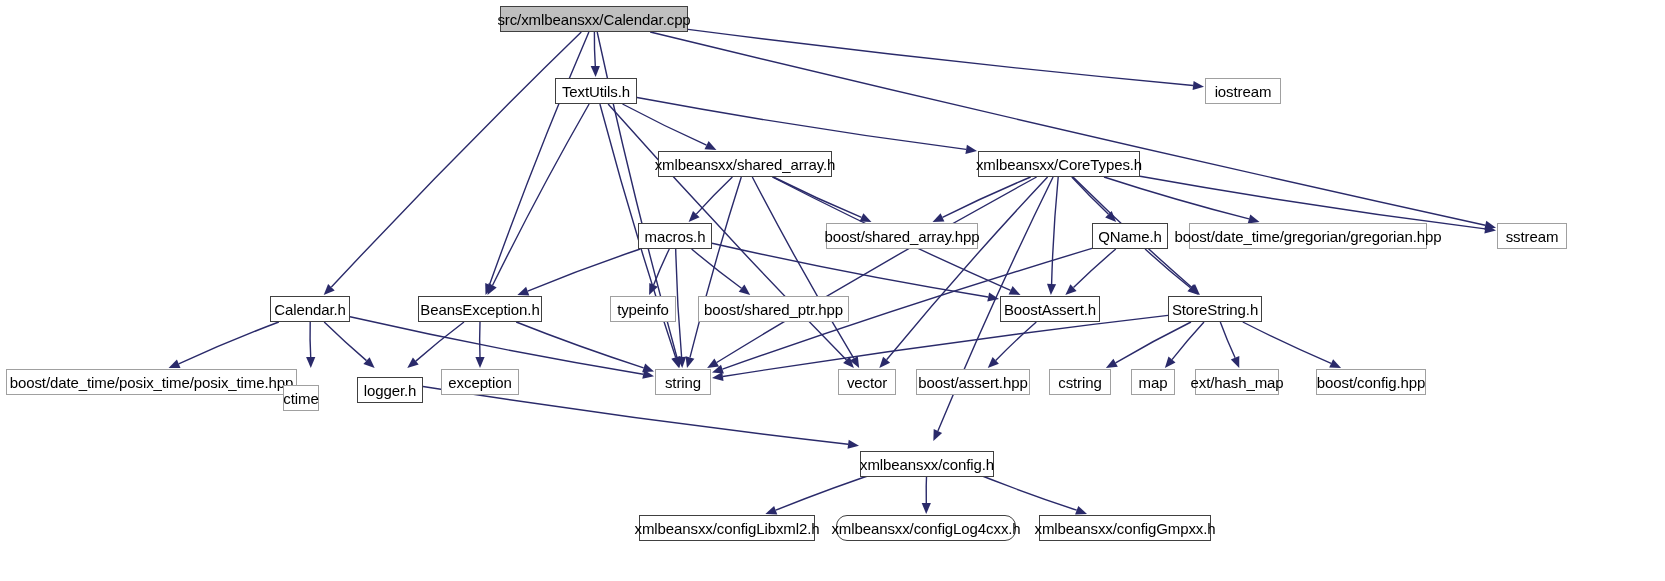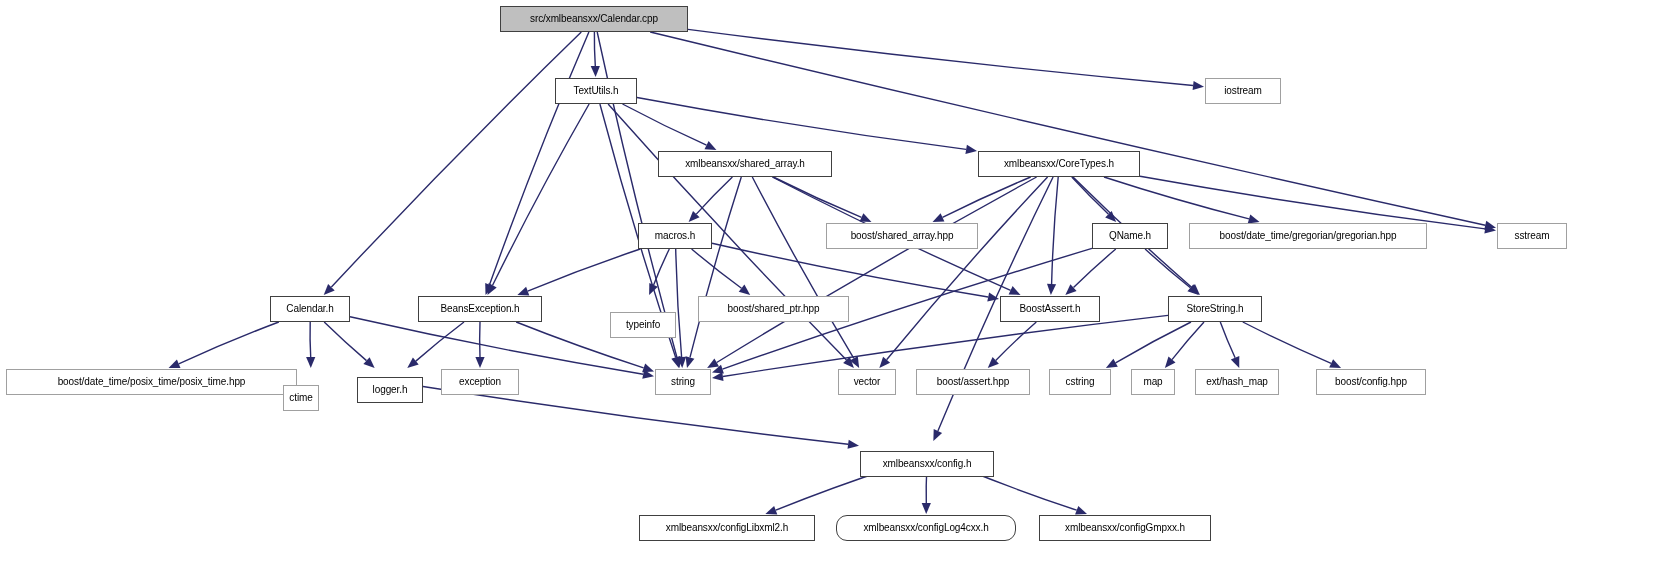--- a/index.html
+++ b/index.html
@@ -26,21 +26,21 @@
   }
   .node {
     position: absolute;
     box-sizing: border-box;
     display: flex;
     align-items: center;
     justify-content: center;
     background: #ffffff;
     border: 1px solid #a0a0a0;
     color: #000000;
-    font-size: 10px;
+    font-size: 15px;
     line-height: 1;
     white-space: nowrap;
     letter-spacing: -0.1px;
   }
   .node.strong {
     border: 1.6px solid #404040;
   }
   .node.root {
     background: #bfbfbf;
     border: 1.6px solid #404040;
@@ -191,21 +191,21 @@
       </div>
       <div class="node weak" style="left: 1497px; top: 223px; width: 70px; height: 26px;">
         <span>sstream</span>
       </div>
       <div class="node strong" style="left: 270px; top: 296px; width: 80px; height: 26px;">
         <span>Calendar.h</span>
       </div>
       <div class="node strong" style="left: 418px; top: 296px; width: 124px; height: 26px;">
         <span>BeansException.h</span>
       </div>
-      <div class="node weak" style="left: 610px; top: 296px; width: 66px; height: 26px; margin-top: 16px;">
+      <div class="node weak" style="left: 610px; top: 296px; width: 66px; height: 26px;">
         <span>typeinfo</span>
       </div>
       <div class="node weak" style="left: 698px; top: 296px; width: 151px; height: 26px;">
         <span>boost/shared_ptr.hpp</span>
       </div>
       <div class="node strong" style="left: 1000px; top: 296px; width: 100px; height: 26px;">
         <span>BoostAssert.h</span>
       </div>
       <div class="node strong" style="left: 1168px; top: 296px; width: 94px; height: 26px;">
         <span>StoreString.h</span>

